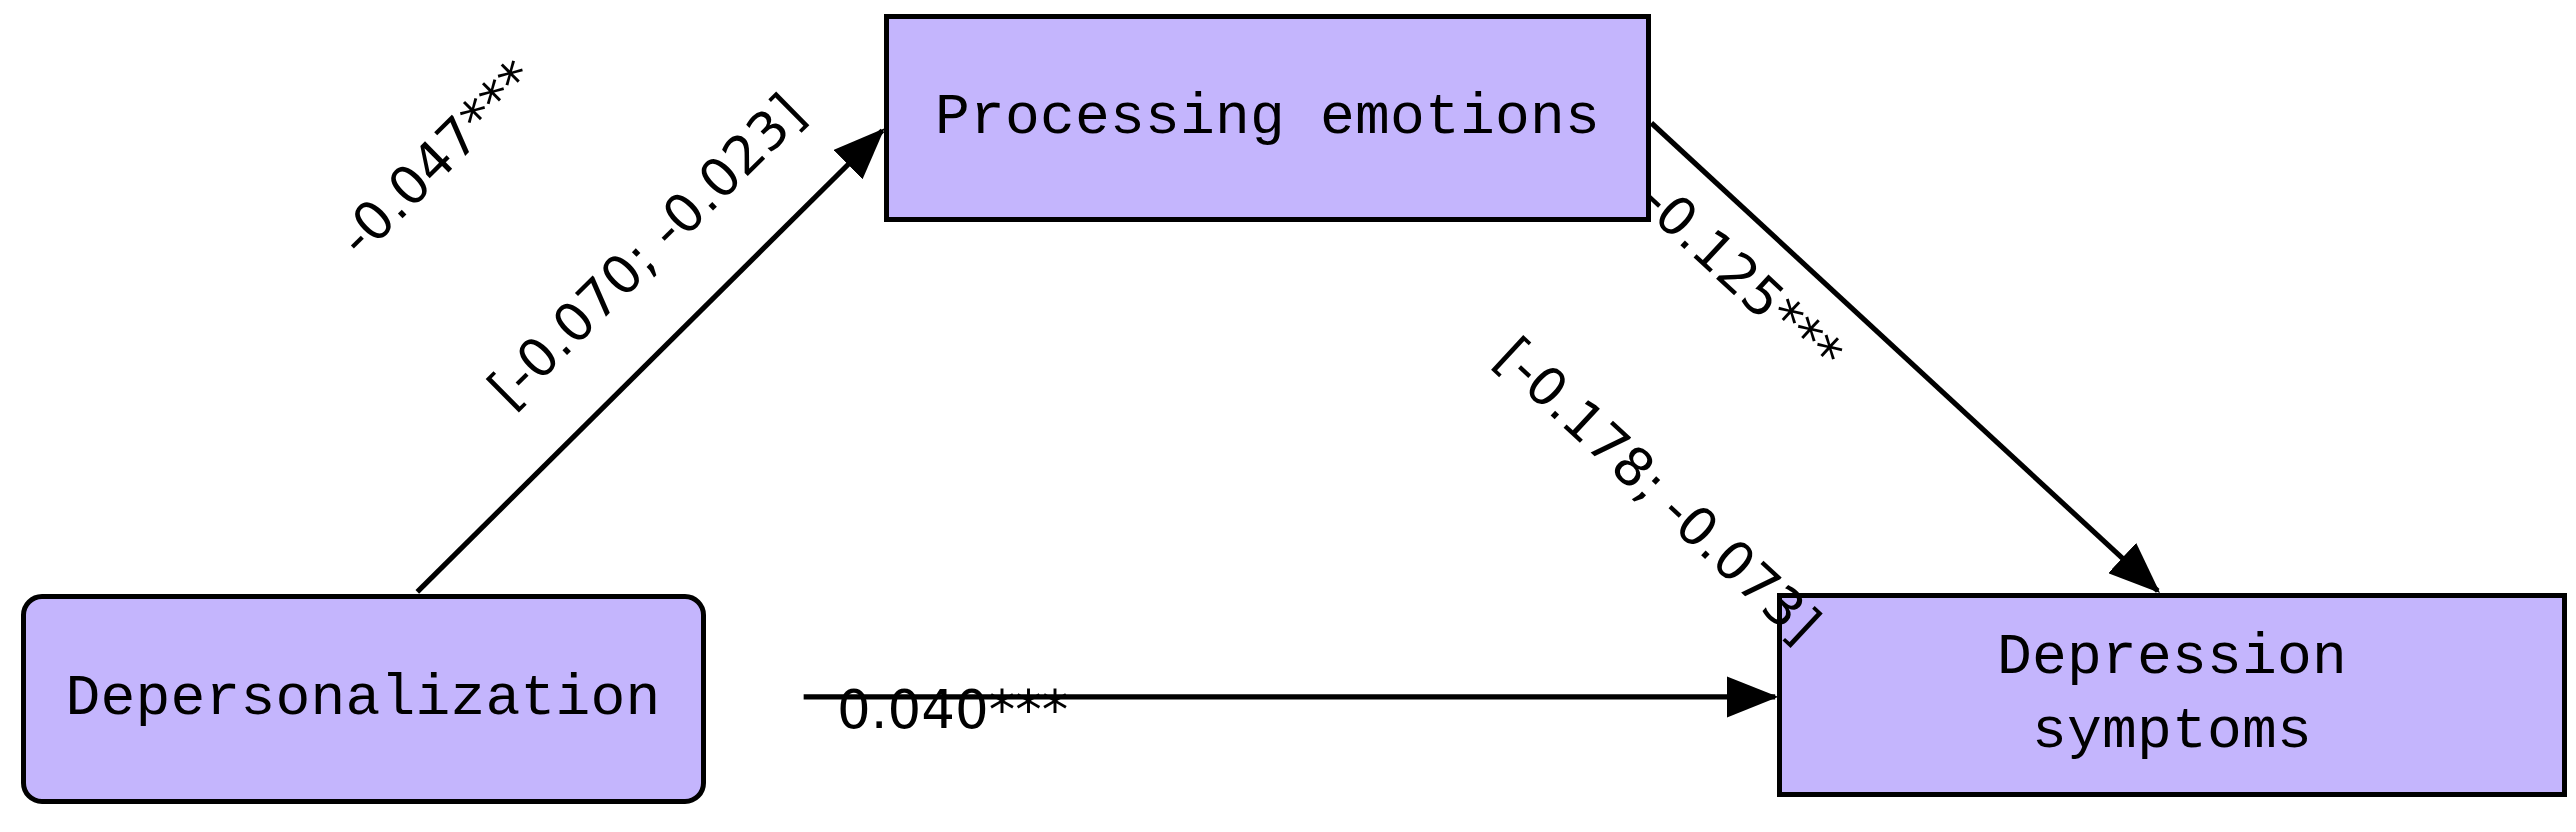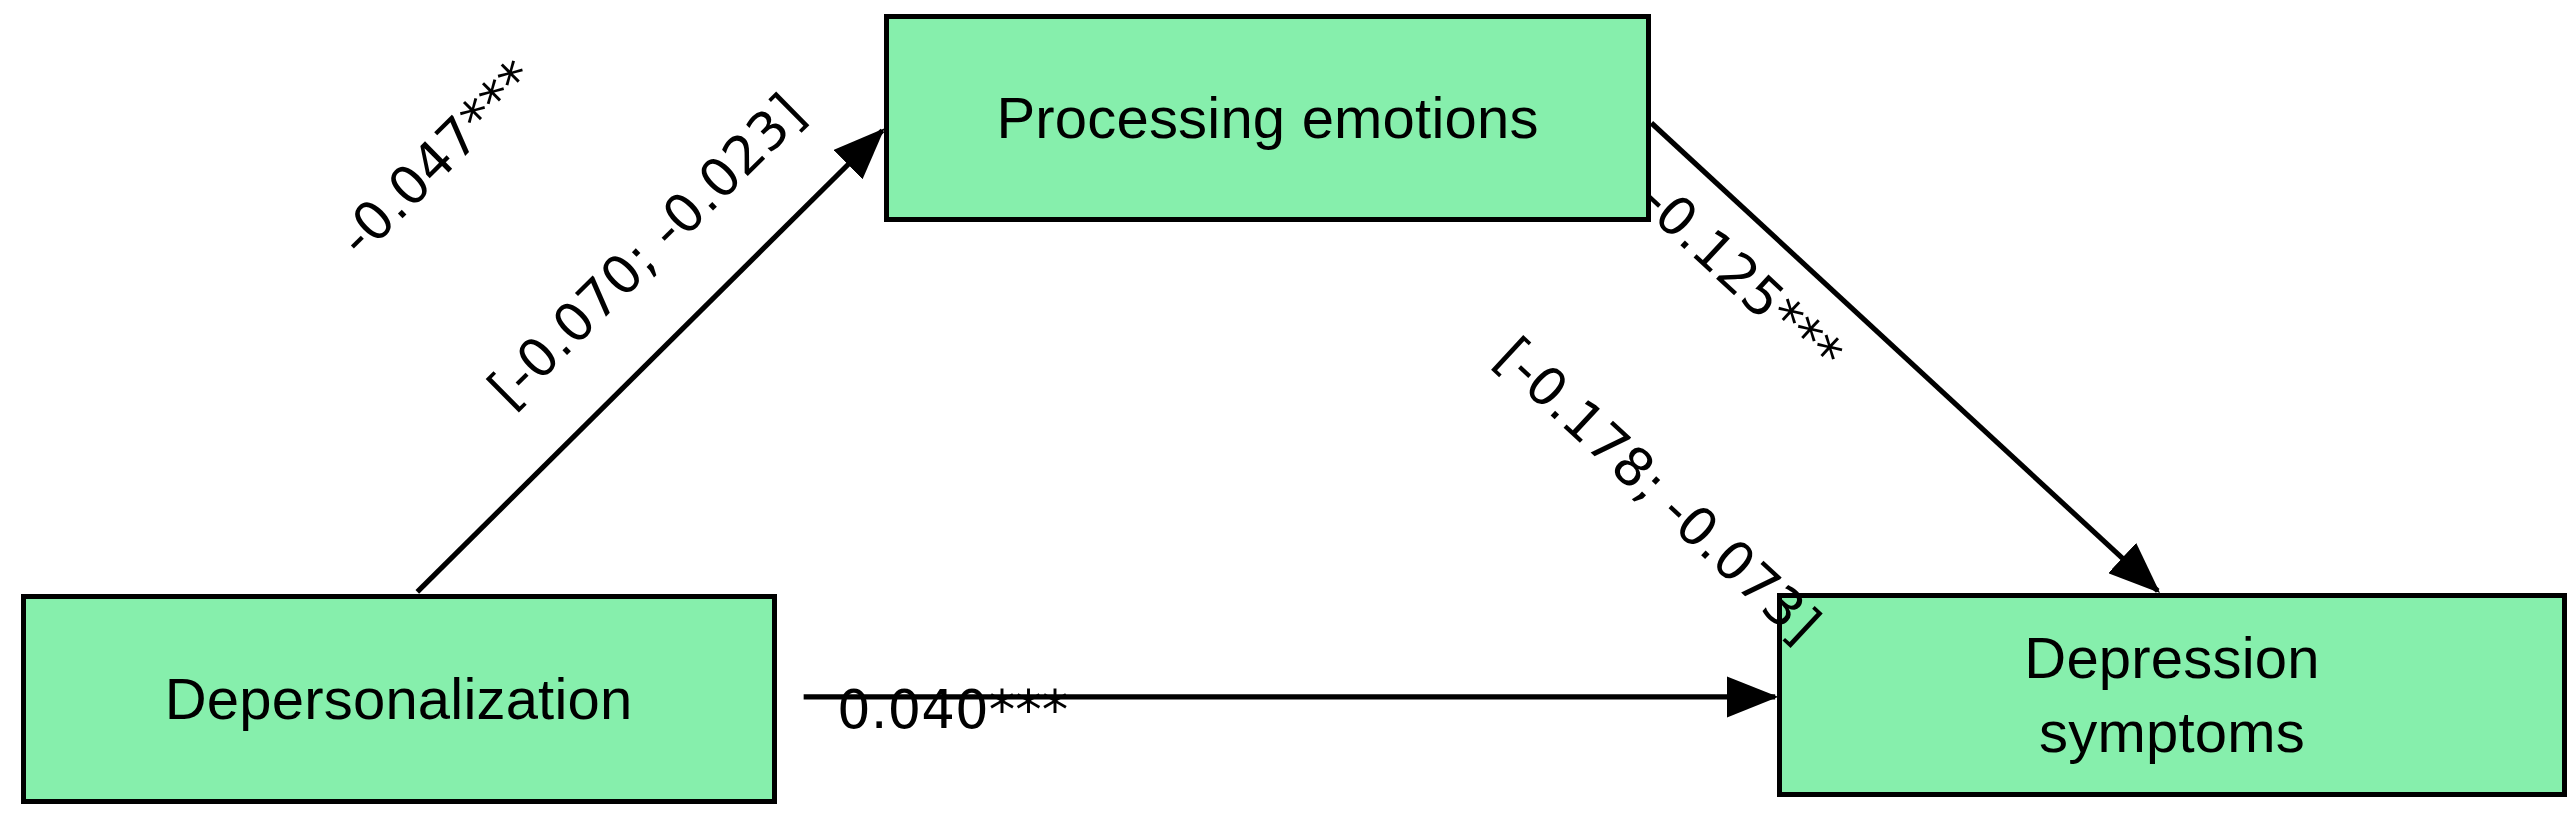--- a/index.html
+++ b/index.html
@@ -15,43 +15,44 @@
     position: relative;
     width: 2576px;
     height: 833px;
     background: #ffffff;
     overflow: hidden;
   }
   .node-box {
     position: absolute;
     box-sizing: border-box;
     border: 5.6px solid #000000;
-    background: #86efac;
+    background: #c4b5fd;
     display: flex;
     align-items: center;
     justify-content: center;
     text-align: center;
     color: #000000;
-    font-family: Liberation Sans, sans-serif;
+    font-family: Liberation Mono, monospace;
     font-size: 58px;
     line-height: 1.28;
     letter-spacing: 0.2px;
     z-index: 3;
   }
   #node-mediator {
     left: 884px;
     top: 14px;
     width: 767px;
     height: 208px;
   }
   #node-predictor {
     left: 20.6px;
     top: 594px;
-    width: 756px;
+    width: 685px;
     height: 210px;
+    border-radius: 21px;
   }
   #node-outcome {
     left: 1777px;
     top: 593px;
     width: 790px;
     height: 204px;
   }
   .node-label {
     display: block;
     padding: 0 9.4px;

